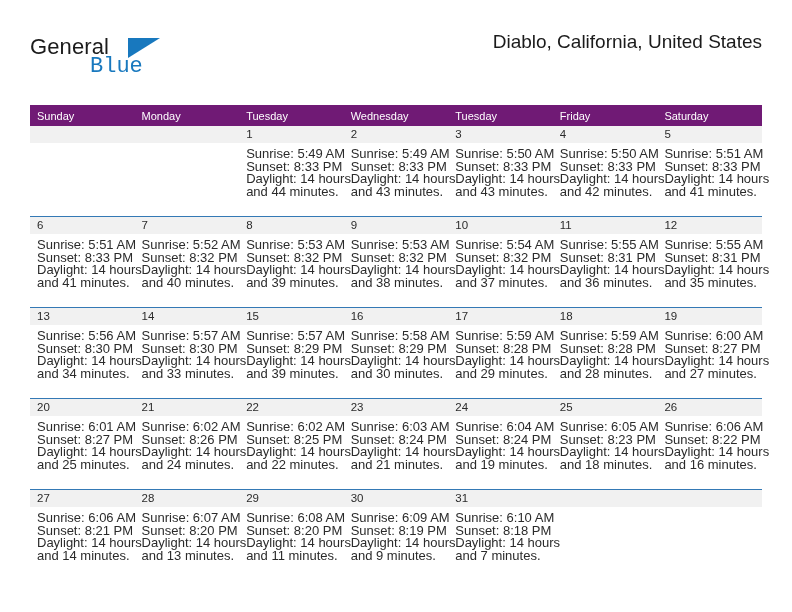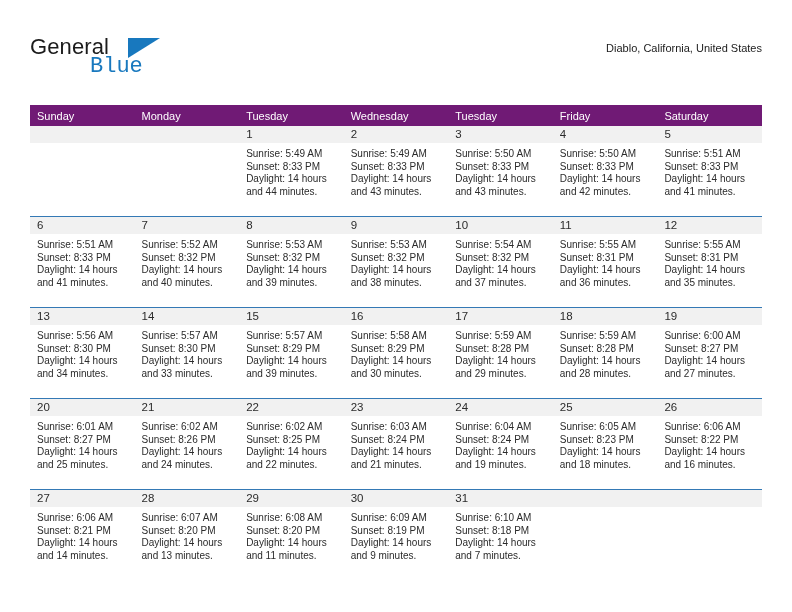--- a/index.html
+++ b/index.html
@@ -69,24 +69,24 @@
     top: 0;
     text-align: right;
   }
   .cal-title {
     font-size: 27px;
     color: #1b1b1b;
     line-height: 34px;
     white-space: nowrap;
   }
   .cal-subtitle {
-    font-size: 11px;
+    font-size: 19px;
     color: #1b1b1b;
     line-height: 20px;
-    margin-top: 12px;
+    margin-top: 6px;
     white-space: nowrap;
   }
 
   
   .calendar {
     position: absolute;
     left: 30px;
     top: 105px;
     width: 732px;
   }
@@ -121,21 +121,21 @@
   .daynum {
     background: #f1f1f1;
     height: 17px;
     line-height: 17px;
     padding: 0 0 0 7px;
     font-size: 11.5px;
     color: #2b2b2b;
   }
   .cellbody {
     padding: 5px 6px 0 7px;
-    font-size: 10px;
+    font-size: 13px;
     line-height: 12.6px;
     color: #2b2b2b;
   }
   .cellbody div { white-space: nowrap; }
   td.blank .cellbody { visibility: hidden; }
 </style>
 </head>
 <body>
 
 <div class="page">

